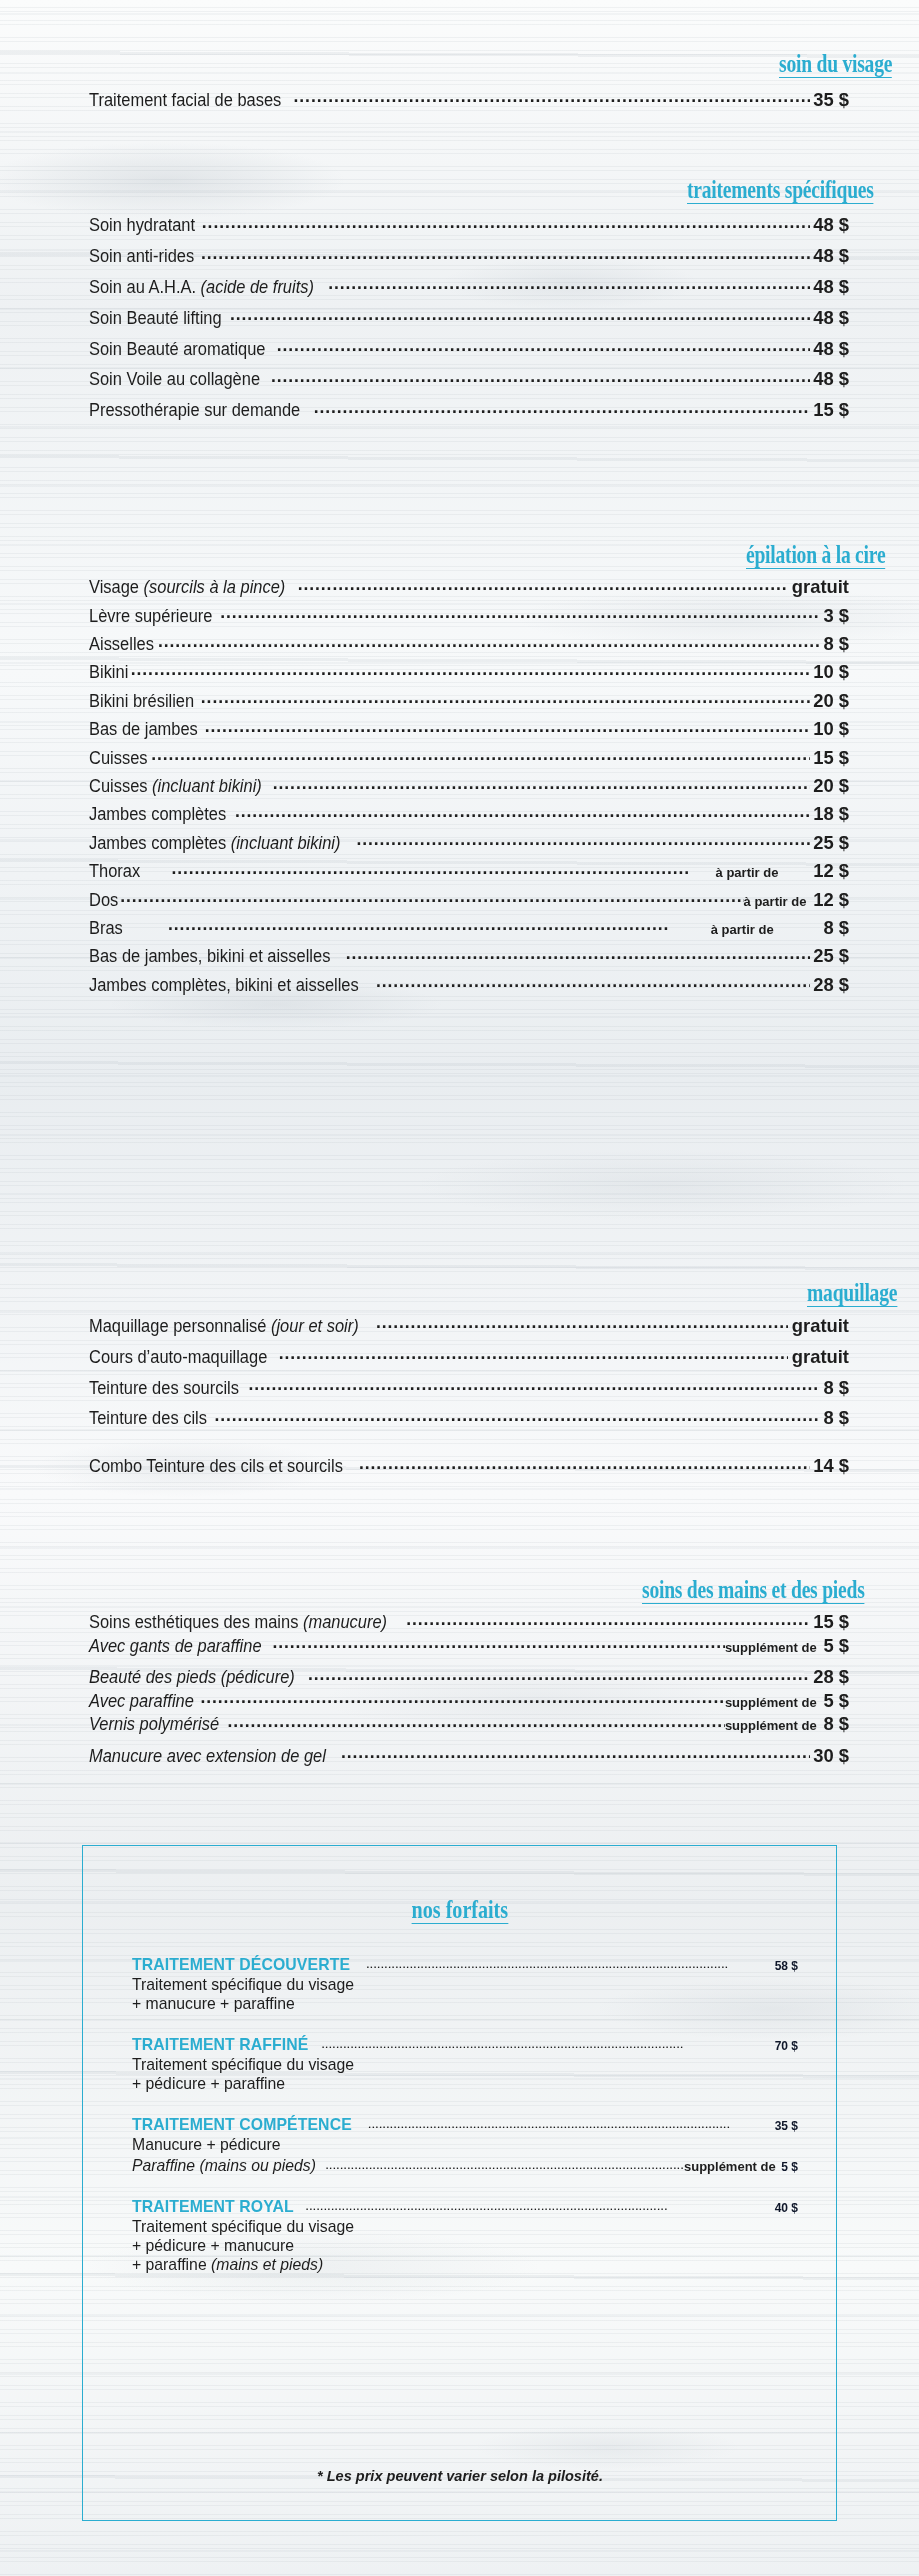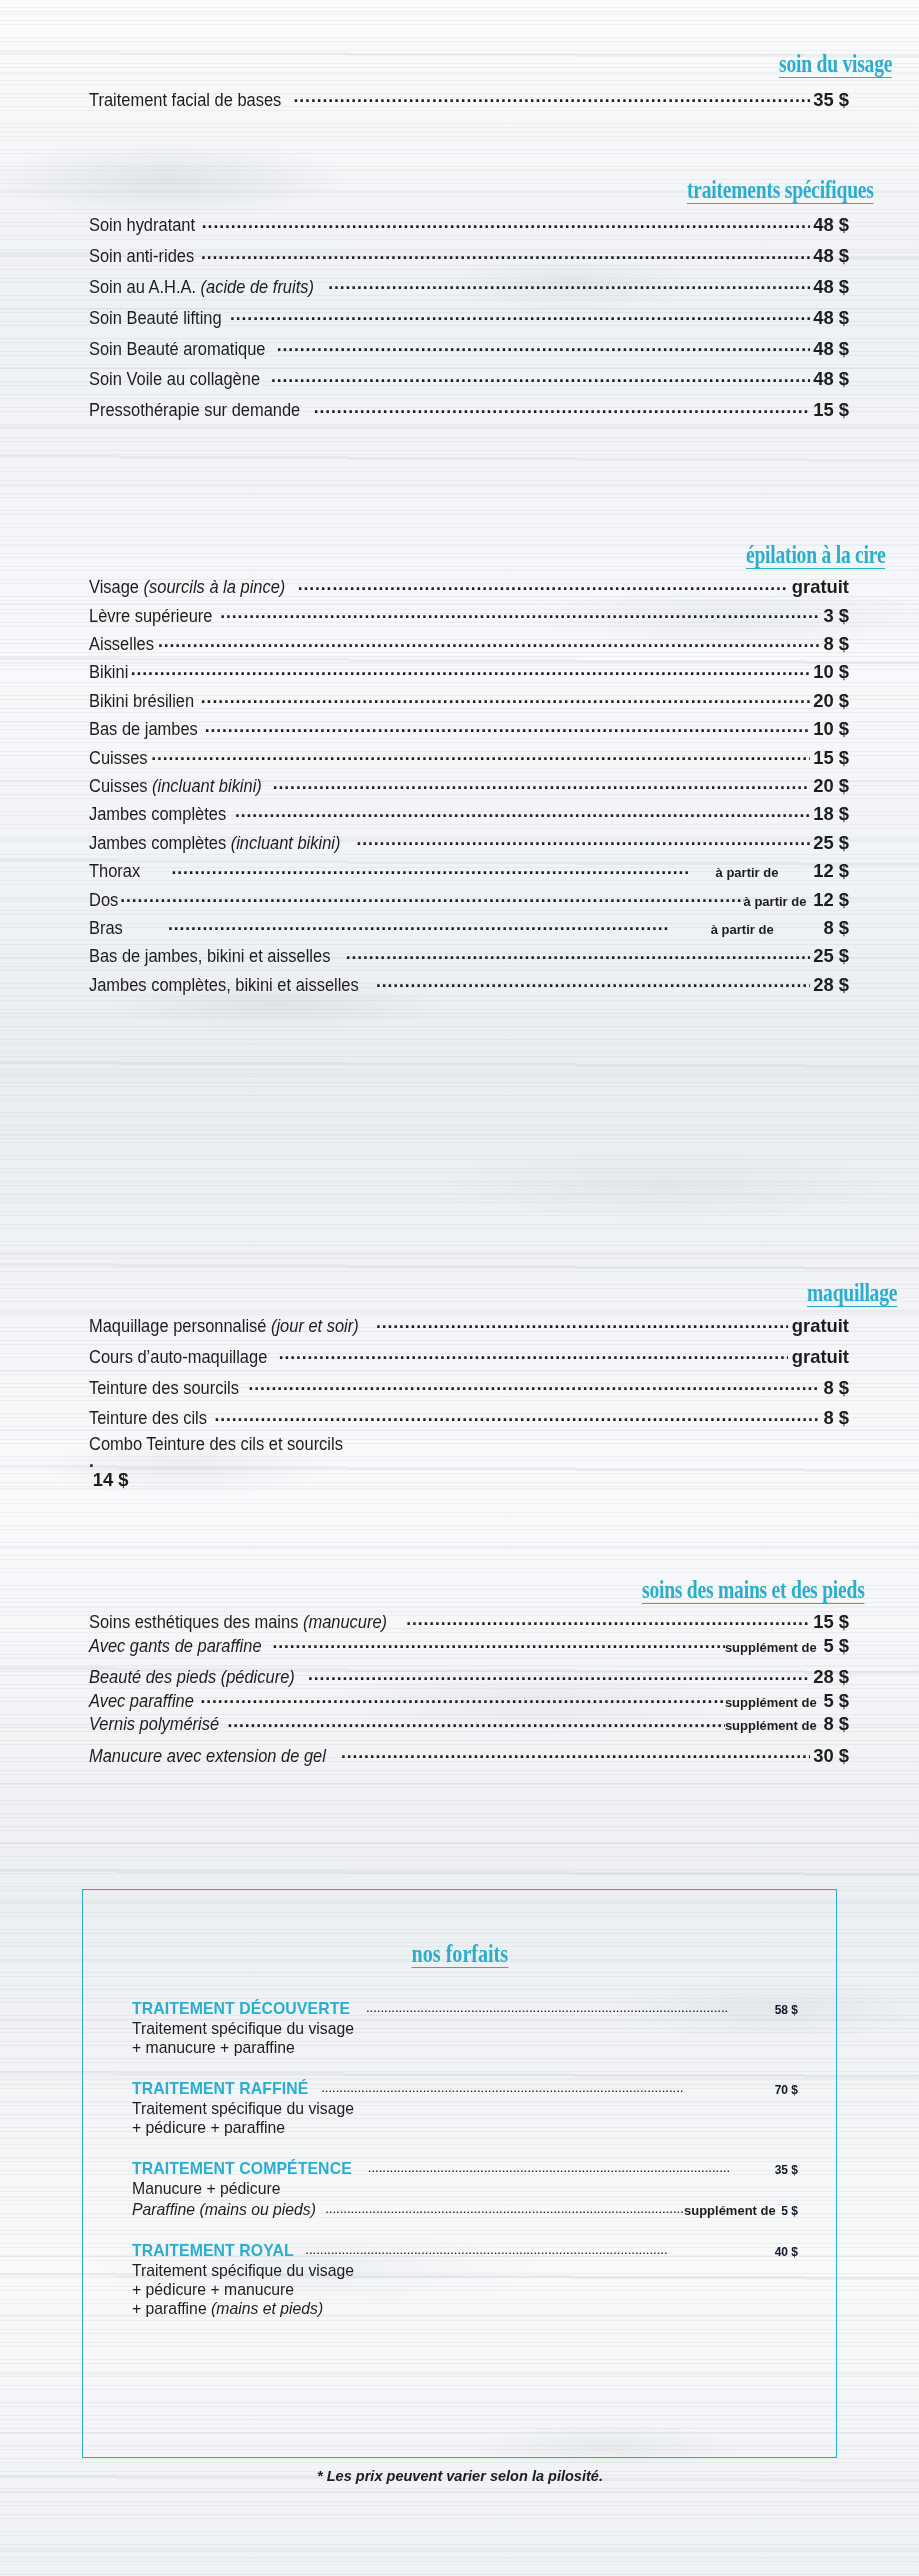--- a/index.html
+++ b/index.html
@@ -100,21 +100,21 @@
   }
   .row .pr{
     flex:0 0 auto;font-weight:bold;font-size:18.4px;
     padding-left:3.7px;letter-spacing:0px;
   }
   .row .pre{font-weight:bold;font-size:13px;padding-right:3.1px;letter-spacing:0px;text-align:right;}
   .row.ital .nm{font-style:italic;}
 
   
   #forfaits{
-    position:absolute;left:82px;top:1889px;width:755px;height:569px;
+    position:absolute;left:82px;top:1845px;width:755px;height:676px;
     border:1.8px solid #2badd0;box-sizing:border-box;
   }
   #forfaits-title-wrap{text-align:center;margin-top:52px;}
   .ftitle{
     font-family:"Liberation Serif",serif;font-weight:bold;color:#2badd0;
     font-size:24.5px;display:inline-block;transform:scaleX(0.82);
     border-bottom:1.8px solid #2badd0;line-height:1.0;padding-bottom:0.6px;
   }
   .pkg{padding-left:49px;padding-right:38px;}
   .pkg-row{display:flex;align-items:baseline;white-space:nowrap;line-height:1.0;}
@@ -311,21 +311,21 @@
         <div class="row" style="margin-top: 9.8px;">
           <span class="nm">Teinture des sourcils</span>
           <span class="leader"></span>
           <span class="pr">8 $</span>
         </div>
         <div class="row" style="margin-top: 9.8px;">
           <span class="nm">Teinture des cils</span>
           <span class="leader"></span>
           <span class="pr">8 $</span>
         </div>
-        <div class="row" style="margin-top: 8px; flex-direction: column;">
+        <div class="row" style="margin-top: 27px;">
           <span class="nm">Combo Teinture des cils et sourcils</span>
           <span class="leader"></span>
           <span class="pr">14 $</span>
         </div>
       </div>
   </div>
 
   <div style="position:absolute;top:1578px;left:0;right:0;">
     <div class="sec-head-wrap">
       <span class="sec-head">soins des mains et des pieds</span>

